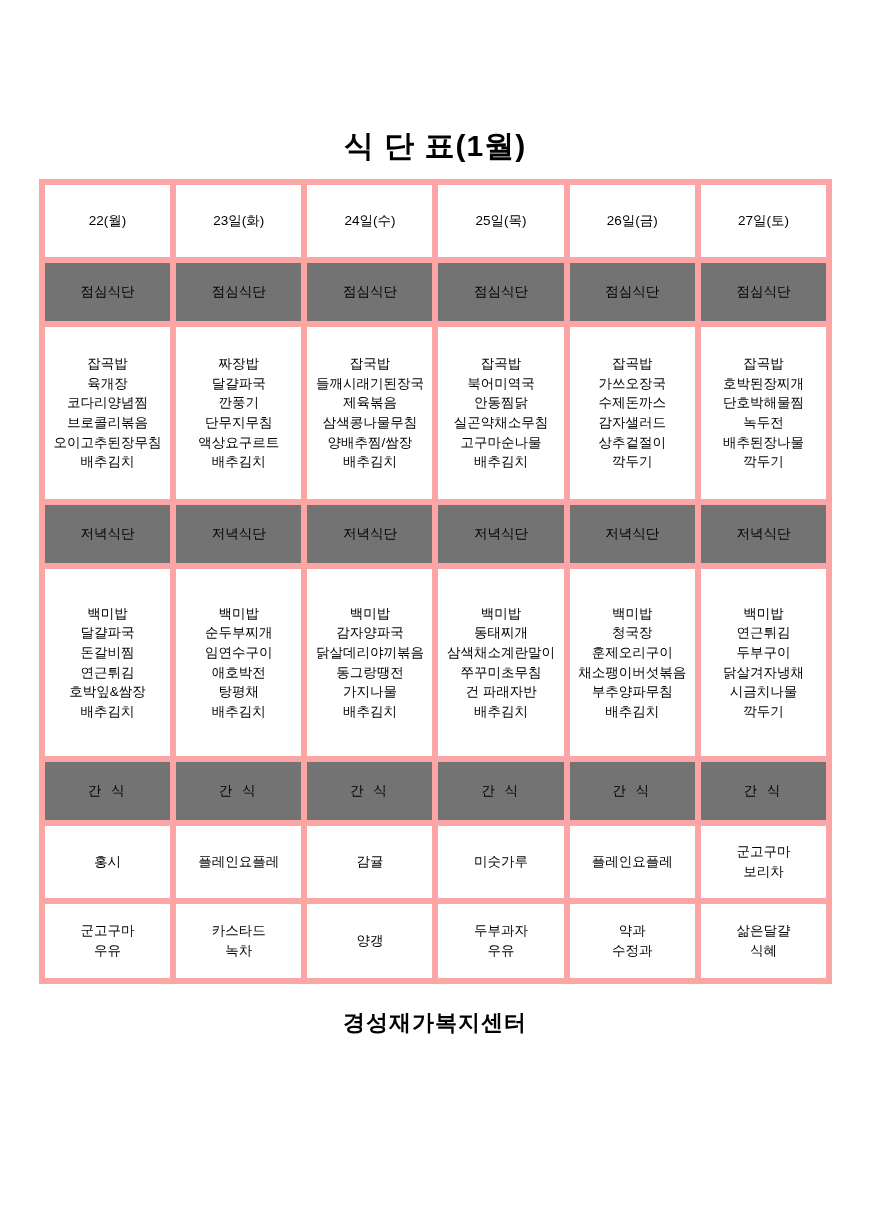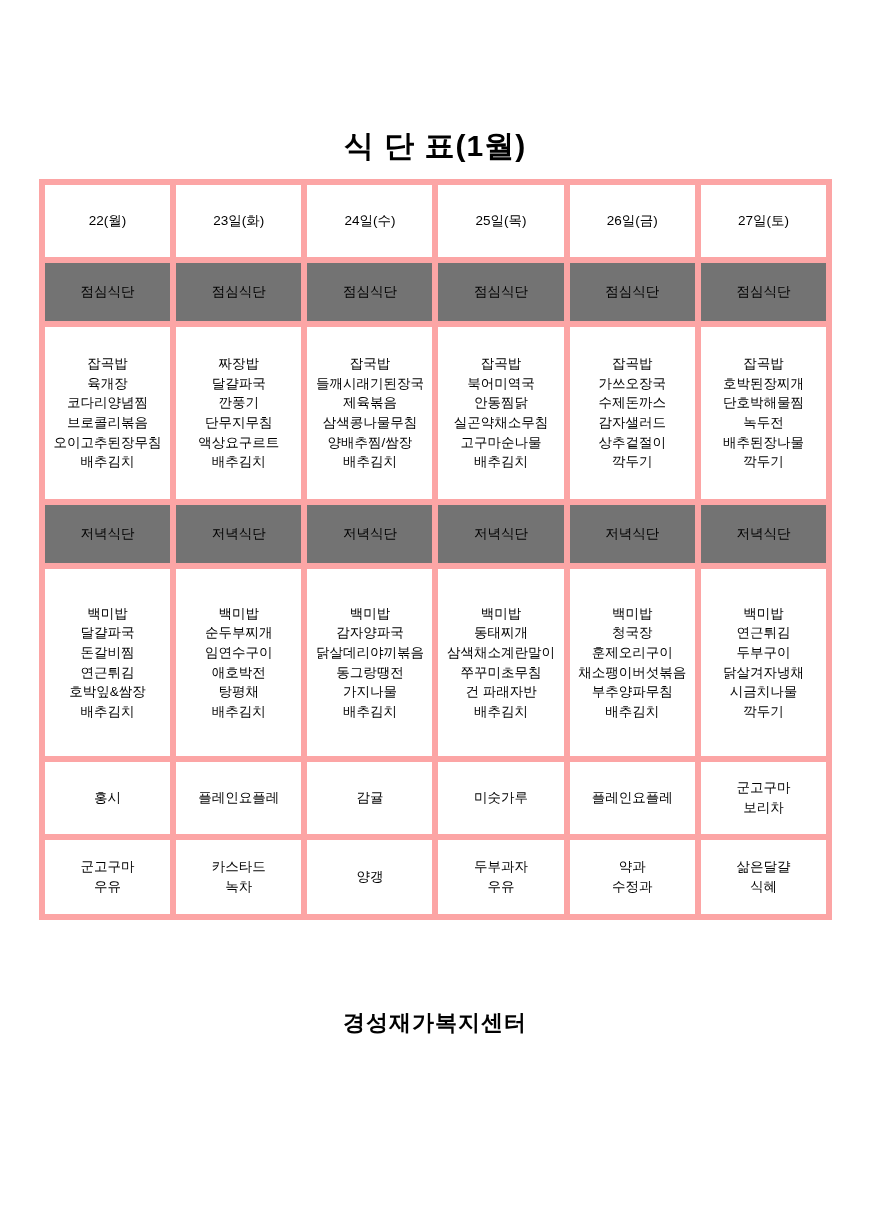--- a/index.html
+++ b/index.html
@@ -232,20 +232,28 @@
         <td class="meal-cell dinner lines">
             <span>백미밥</span>
             <span>연근튀김</span>
             <span>두부구이</span>
             <span>닭살겨자냉채</span>
             <span>시금치나물</span>
             <span>깍두기</span>
           </td>
       </tr>
       <tr>
+        <td class="hdr-sub spaced">간 식</td>
+        <td class="hdr-sub spaced">간 식</td>
+        <td class="hdr-sub spaced">간 식</td>
+        <td class="hdr-sub spaced">간 식</td>
+        <td class="hdr-sub spaced">간 식</td>
+        <td class="hdr-sub spaced">간 식</td>
+      </tr>
+      <tr>
         <td class="snack-cell lines">홍시</td>
         <td class="snack-cell lines">플레인요플레</td>
         <td class="snack-cell lines">감귤</td>
         <td class="snack-cell lines">미숫가루</td>
         <td class="snack-cell lines">플레인요플레</td>
         <td class="snack-cell lines">
             <span>군고구마</span>
             <span>보리차</span>
           </td>
       </tr>

